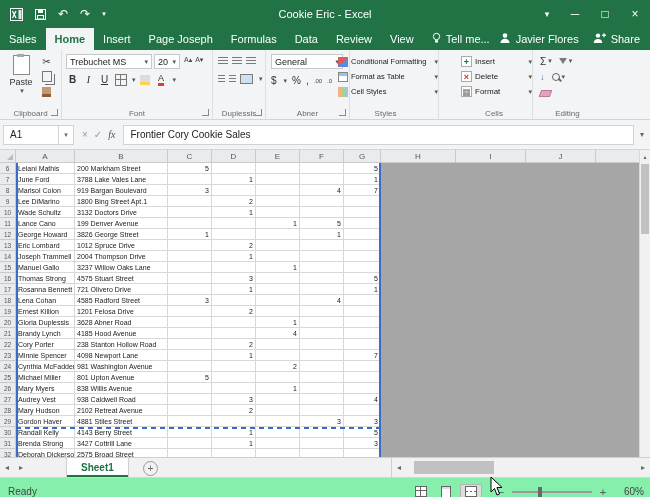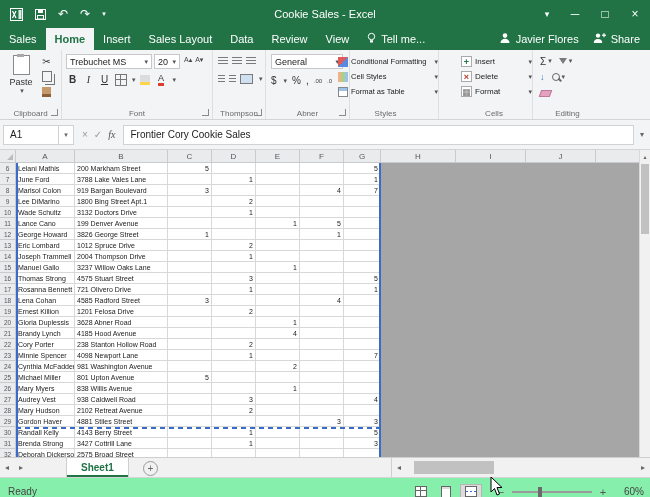--- a/index.html
+++ b/index.html
@@ -162,35 +162,36 @@
       <svg width="11" height="11" viewBox="0 0 11 11">
           <rect x="0.5" y="0.5" width="10" height="10" fill="none" stroke="#fff"></rect>
           <rect x="3" y="1" width="5" height="3" fill="#fff"></rect>
           <rect x="2.5" y="6.5" width="6" height="3.5" fill="none" stroke="#fff"></rect>
         </svg>
     </span>
     <span class="qic">↶</span>
     <span class="qic">↷</span>
     <span class="qic" style="font-size:7px">▾</span>
   </div>
-  <div class="tb-title">Cookie Sales - Excel</div>
+  <div class="tb-title">Cookie Eric - Excel</div>
   <div class="win-controls">
     <span class="rdo-btn">▾</span>
     <span class="win-btn">─</span>
     <span class="win-btn">□</span>
     <span class="win-btn">×</span>
   </div>
 </div>
 
 <div class="tabrow">
   <div style="display:flex">
       <div class="rtab">Sales</div>
       <div class="rtab active">Home</div>
       <div class="rtab">Insert</div>
-      <div class="rtab">Sales Layout</div>
+      <div class="rtab">Page Joseph</div>
+      <div class="rtab">Formulas</div>
       <div class="rtab">Data</div>
       <div class="rtab">Review</div>
       <div class="rtab">View</div>
     </div>
   <div class="tellme">
     <span>
       <svg width="11" height="12" viewBox="0 0 11 12">
           <circle cx="5.5" cy="4.5" r="3.2" fill="none" stroke="#fff"></circle>
           <rect x="4" y="8.2" width="3" height="2.3" fill="#fff"></rect>
         </svg>
@@ -280,21 +281,21 @@
       <span class="bars"></span>
       <span class="bars"></span>
       <span class="bars"></span>
     </div>
     <div class="alrow" style="top:24px">
       <span class="bars short"></span>
       <span class="bars short"></span>
       <span class="ic-merge"></span>
       <span class="dd">▾</span>
     </div>
-    <div class="glabel">Thompson</div>
+    <div class="glabel">Duplessis</div>
     <span class="launcher"></span>
   </div>
 
   <div class="rgroup" style="left:266px;width:84px">
     <div class="combo" style="position:absolute;left:5px;top:4px;width:72px">
       <span>General</span>
       <span class="dd">▾</span>
     </div>
     <div class="numrow" style="top:24px">
       <span class="mini" style="width:auto">$</span>
@@ -309,27 +310,27 @@
   </div>
 
   <div class="rgroup" style="left:333px;width:106px">
     <div style="padding-top:4px">
         <div class="stylerow">
           <span class="sicon ic-cf"></span>
           <span>Conditional Formatting</span>
           <span class="dd">▾</span>
         </div>
         <div class="stylerow">
+          <span class="sicon ic-ftable"></span>
+          <span>Format as Table</span>
+          <span class="dd">▾</span>
+        </div>
+        <div class="stylerow">
           <span class="sicon ic-cstyle"></span>
           <span>Cell Styles</span>
-          <span class="dd">▾</span>
-        </div>
-        <div class="stylerow">
-          <span class="sicon ic-ftable"></span>
-          <span>Format as Table</span>
           <span class="dd">▾</span>
         </div>
       </div>
     <div class="glabel">Styles</div>
   </div>
 
   <div class="rgroup" style="left:456px;width:77px">
     <div style="padding-top:4px">
         <div class="cellrow">
           <span class="cicon ins">+</span>

